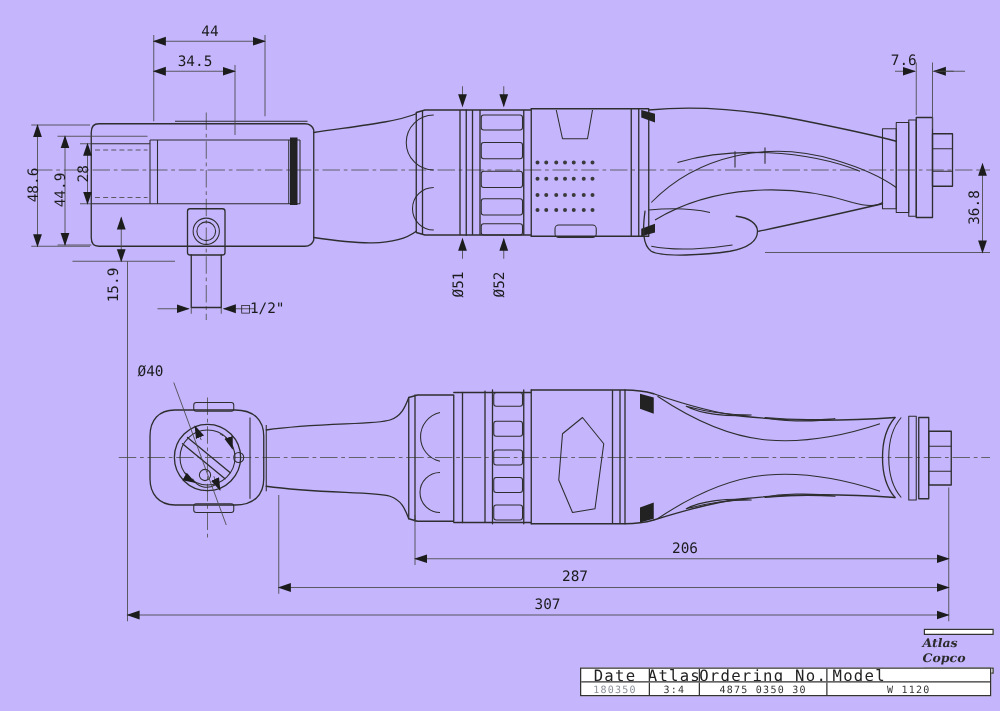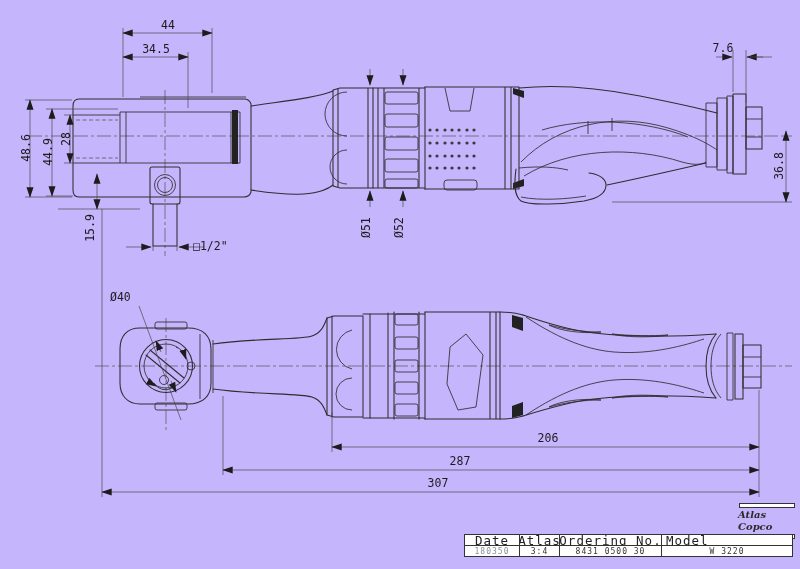--- a/index.html
+++ b/index.html
@@ -220,17 +220,17 @@
   <div class="tblock">
     <div class="trow hdr">
       <div class="tc c-date">Date</div>
       <div class="tc c-scale">Atlas</div>
       <div class="tc c-order">Ordering No.</div>
       <div class="tc c-model">Model</div>
     </div>
     <div class="trow val">
       <div class="tc c-date">180350</div>
       <div class="tc c-scale">3:4</div>
-      <div class="tc c-order">8431 0500 30</div>
-      <div class="tc c-model">W 3220</div>
+      <div class="tc c-order">4875 0350 30</div>
+      <div class="tc c-model">W 1120</div>
     </div>
   </div>
 </div>
 
 </body></html>

